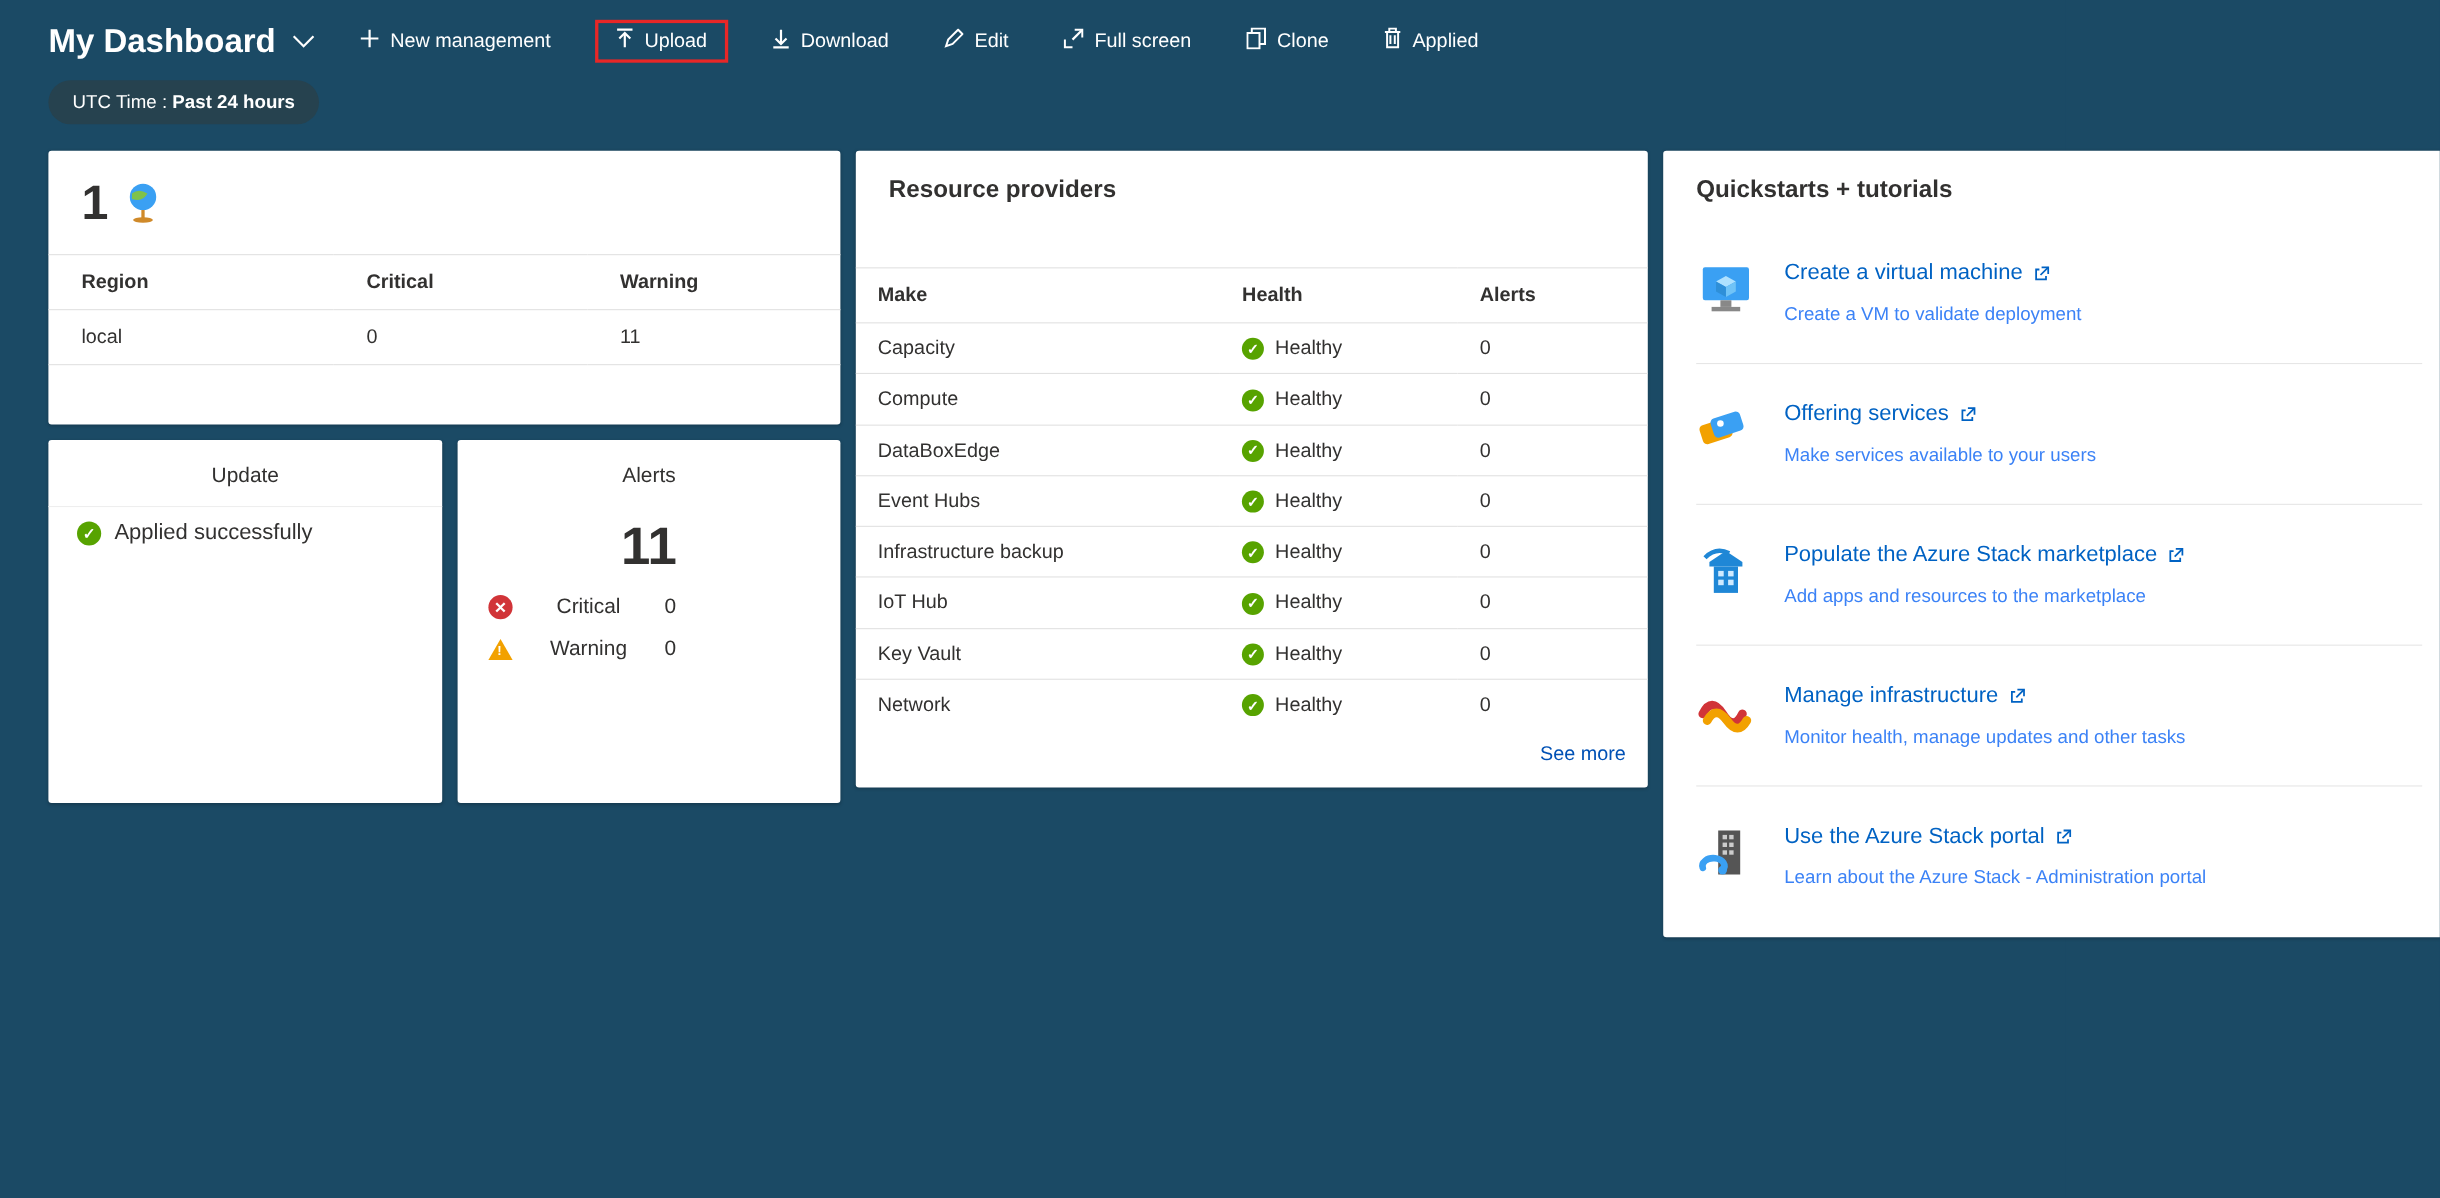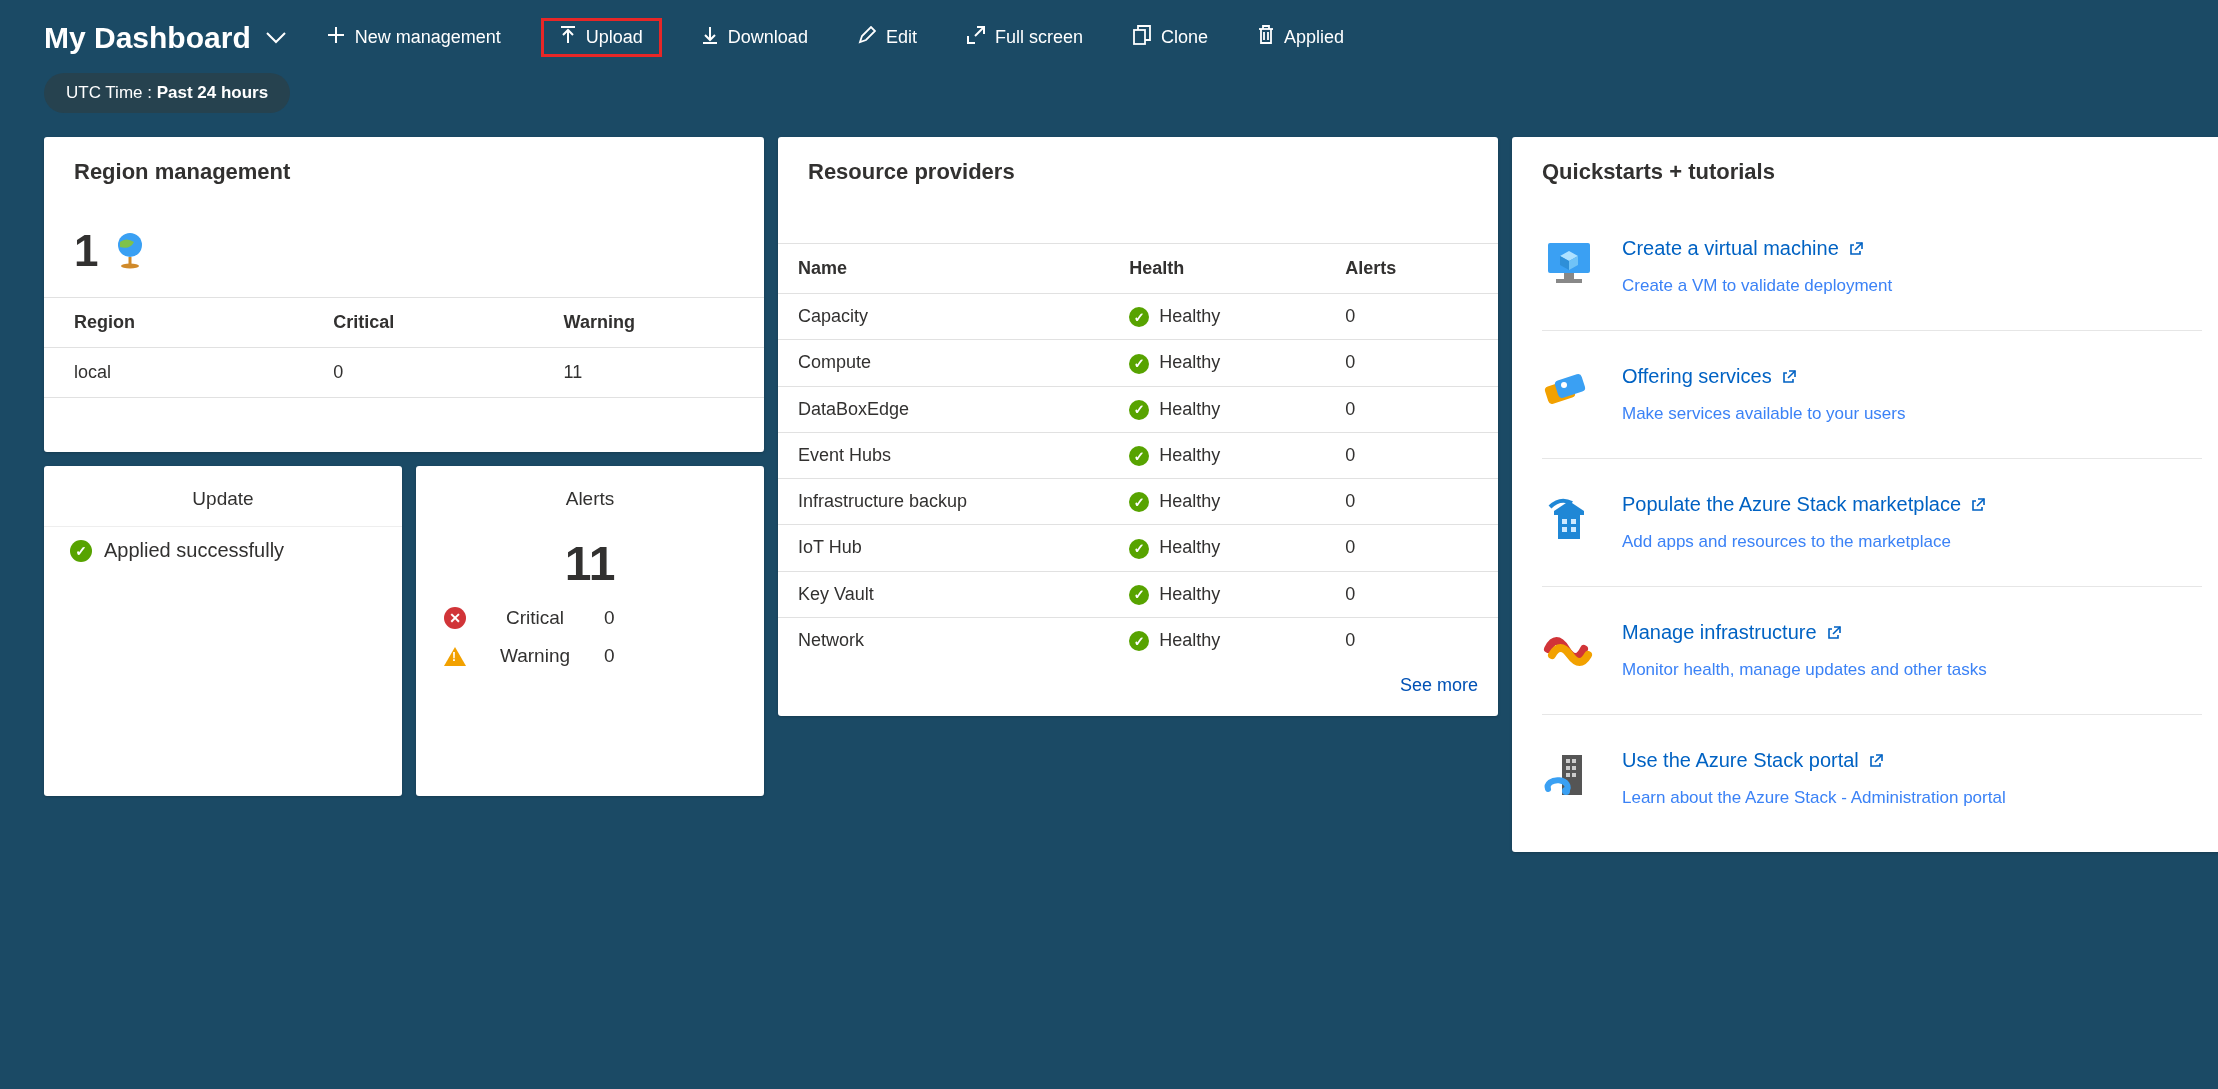--- a/index.html
+++ b/index.html
@@ -126,21 +126,20 @@
       <span>UTC Time :</span>
       <b>Past 24 hours</b>
     </span>
   </div>
 
   <div class="grid">
 
     <div class="col-left-stack">
 
       <div class="card">
-        <div class="card-header">Region management</div>
         <div class="region-top">
           <span class="big1">1</span>
           <span>
             <svg width="40" height="40" viewBox="0 0 40 40">
                 <circle cx="18" cy="15" r="12" fill="#3aa0f3"></circle>
                 <path d="M8 12 q6 -5 14 0 q-4 8 -14 5 z" fill="#7fc24a"></path>
                 <path d="M18 27 v8" stroke="#d08a2a" stroke-width="3"></path>
                 <ellipse cx="18" cy="36" rx="9" ry="2.5" fill="#d08a2a"></ellipse>
               </svg>
           </span>
@@ -198,21 +197,21 @@
       <div class="card-header">Resource providers</div>
       <div style="height:40px"></div>
       <table class="rp-tbl">
         <colgroup>
             <col style="width:46%">
             <col style="width:30%">
             <col>
           </colgroup>
         <thead>
             <tr>
-          <th>Name</th>
+          <th>Make</th>
           <th>Health</th>
           <th>Alerts</th>
         </tr>
           </thead>
         <tbody id="rp-body">
             <tr>
               <td>Capacity</td>
               <td><span class="icn">✓</span>Healthy</td>
               <td>0</td>
             </tr>

